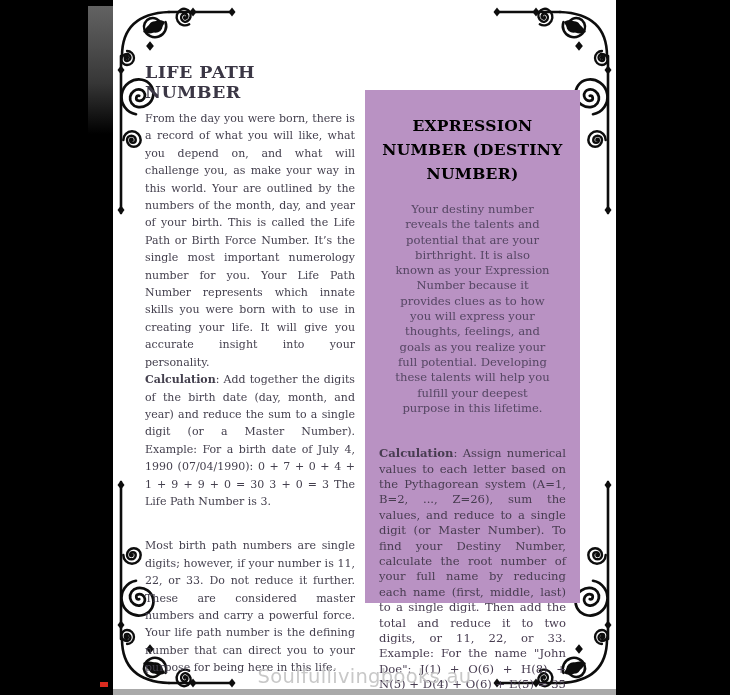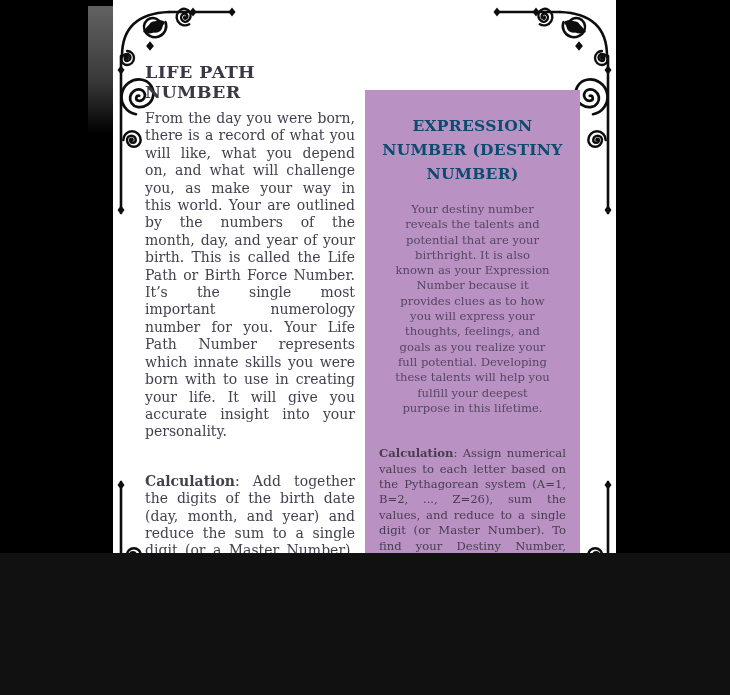--- a/index.html
+++ b/index.html
@@ -1,17 +1,17 @@
 <!DOCTYPE html>
 <html><head>
 <meta charset="utf-8">
 <style>
   html,body{margin:0;padding:0;background:#111;}
   .stage{
-    position:relative;width:730px;height:553px;overflow:hidden;
+    position:relative;width:730px;height:695px;overflow:hidden;
     background:#000;font-family:"DejaVu Serif","Liberation Serif",serif;
   }
   .side-bar{position:absolute;top:0;height:695px;background:#000;}
   .side-bar.left{left:0;width:113px;}
   .side-bar.right{left:616px;width:114px;}
   .page{
     position:absolute;left:113px;top:0;width:503px;height:695px;
     background:#ffffff;
   }
   .page-bottom-edge{
@@ -32,33 +32,33 @@
   .corner.tr{right:0;top:0;transform:scaleX(-1);}
   .corner.bl{left:0;bottom:0;transform:scaleY(-1);}
   .corner.br{right:0;bottom:0;transform:scale(-1,-1);}
   
   .left-col{position:absolute;left:32px;top:62px;width:210px;color:#433f4d;}
   .left-col h1{
     margin:0 0 8px 0;font-size:17.5px;font-weight:700;color:#3b3745;
     letter-spacing:.4px;font-family:"DejaVu Serif","Liberation Serif",serif;
   }
   .left-col p{
-    margin:0;font-size:14px;line-height:17.4px;text-align:justify;
+    margin:0;font-size:11px;line-height:17.4px;text-align:justify;
     text-justify:inter-word;
   }
-  .left-col p.spaced1{margin-top:32px;}
+  .left-col p.spaced1{}
   .left-col p.spaced2{margin-top:27px;}
   
   .expr-box{
     position:absolute;left:252px;top:90px;width:215px;height:513px;
     background:#b992c3;box-sizing:border-box;padding:24px 14px 0 14px;
   }
   .expr-box h2{
     margin:0 0 10px 0;text-align:center;font-size:15.5px;font-weight:700;
-    line-height:24px;color:#0c4a6e;letter-spacing:.3px;
+    line-height:24px;color:#000000;letter-spacing:.3px;
   }
   .expr-box .intro{
     margin:16px;text-align:center;font-size:11.6px;line-height:15.3px;color:#554663;
   }
   .expr-box .calc{
     margin:30px 0 16px 0;text-align:justify;text-justify:inter-word;
     font-size:11.6px;line-height:15.4px;color:#473c50;
   }
   .watermark{
     position:absolute;left:50%;bottom:7px;transform:translateX(-50%);

